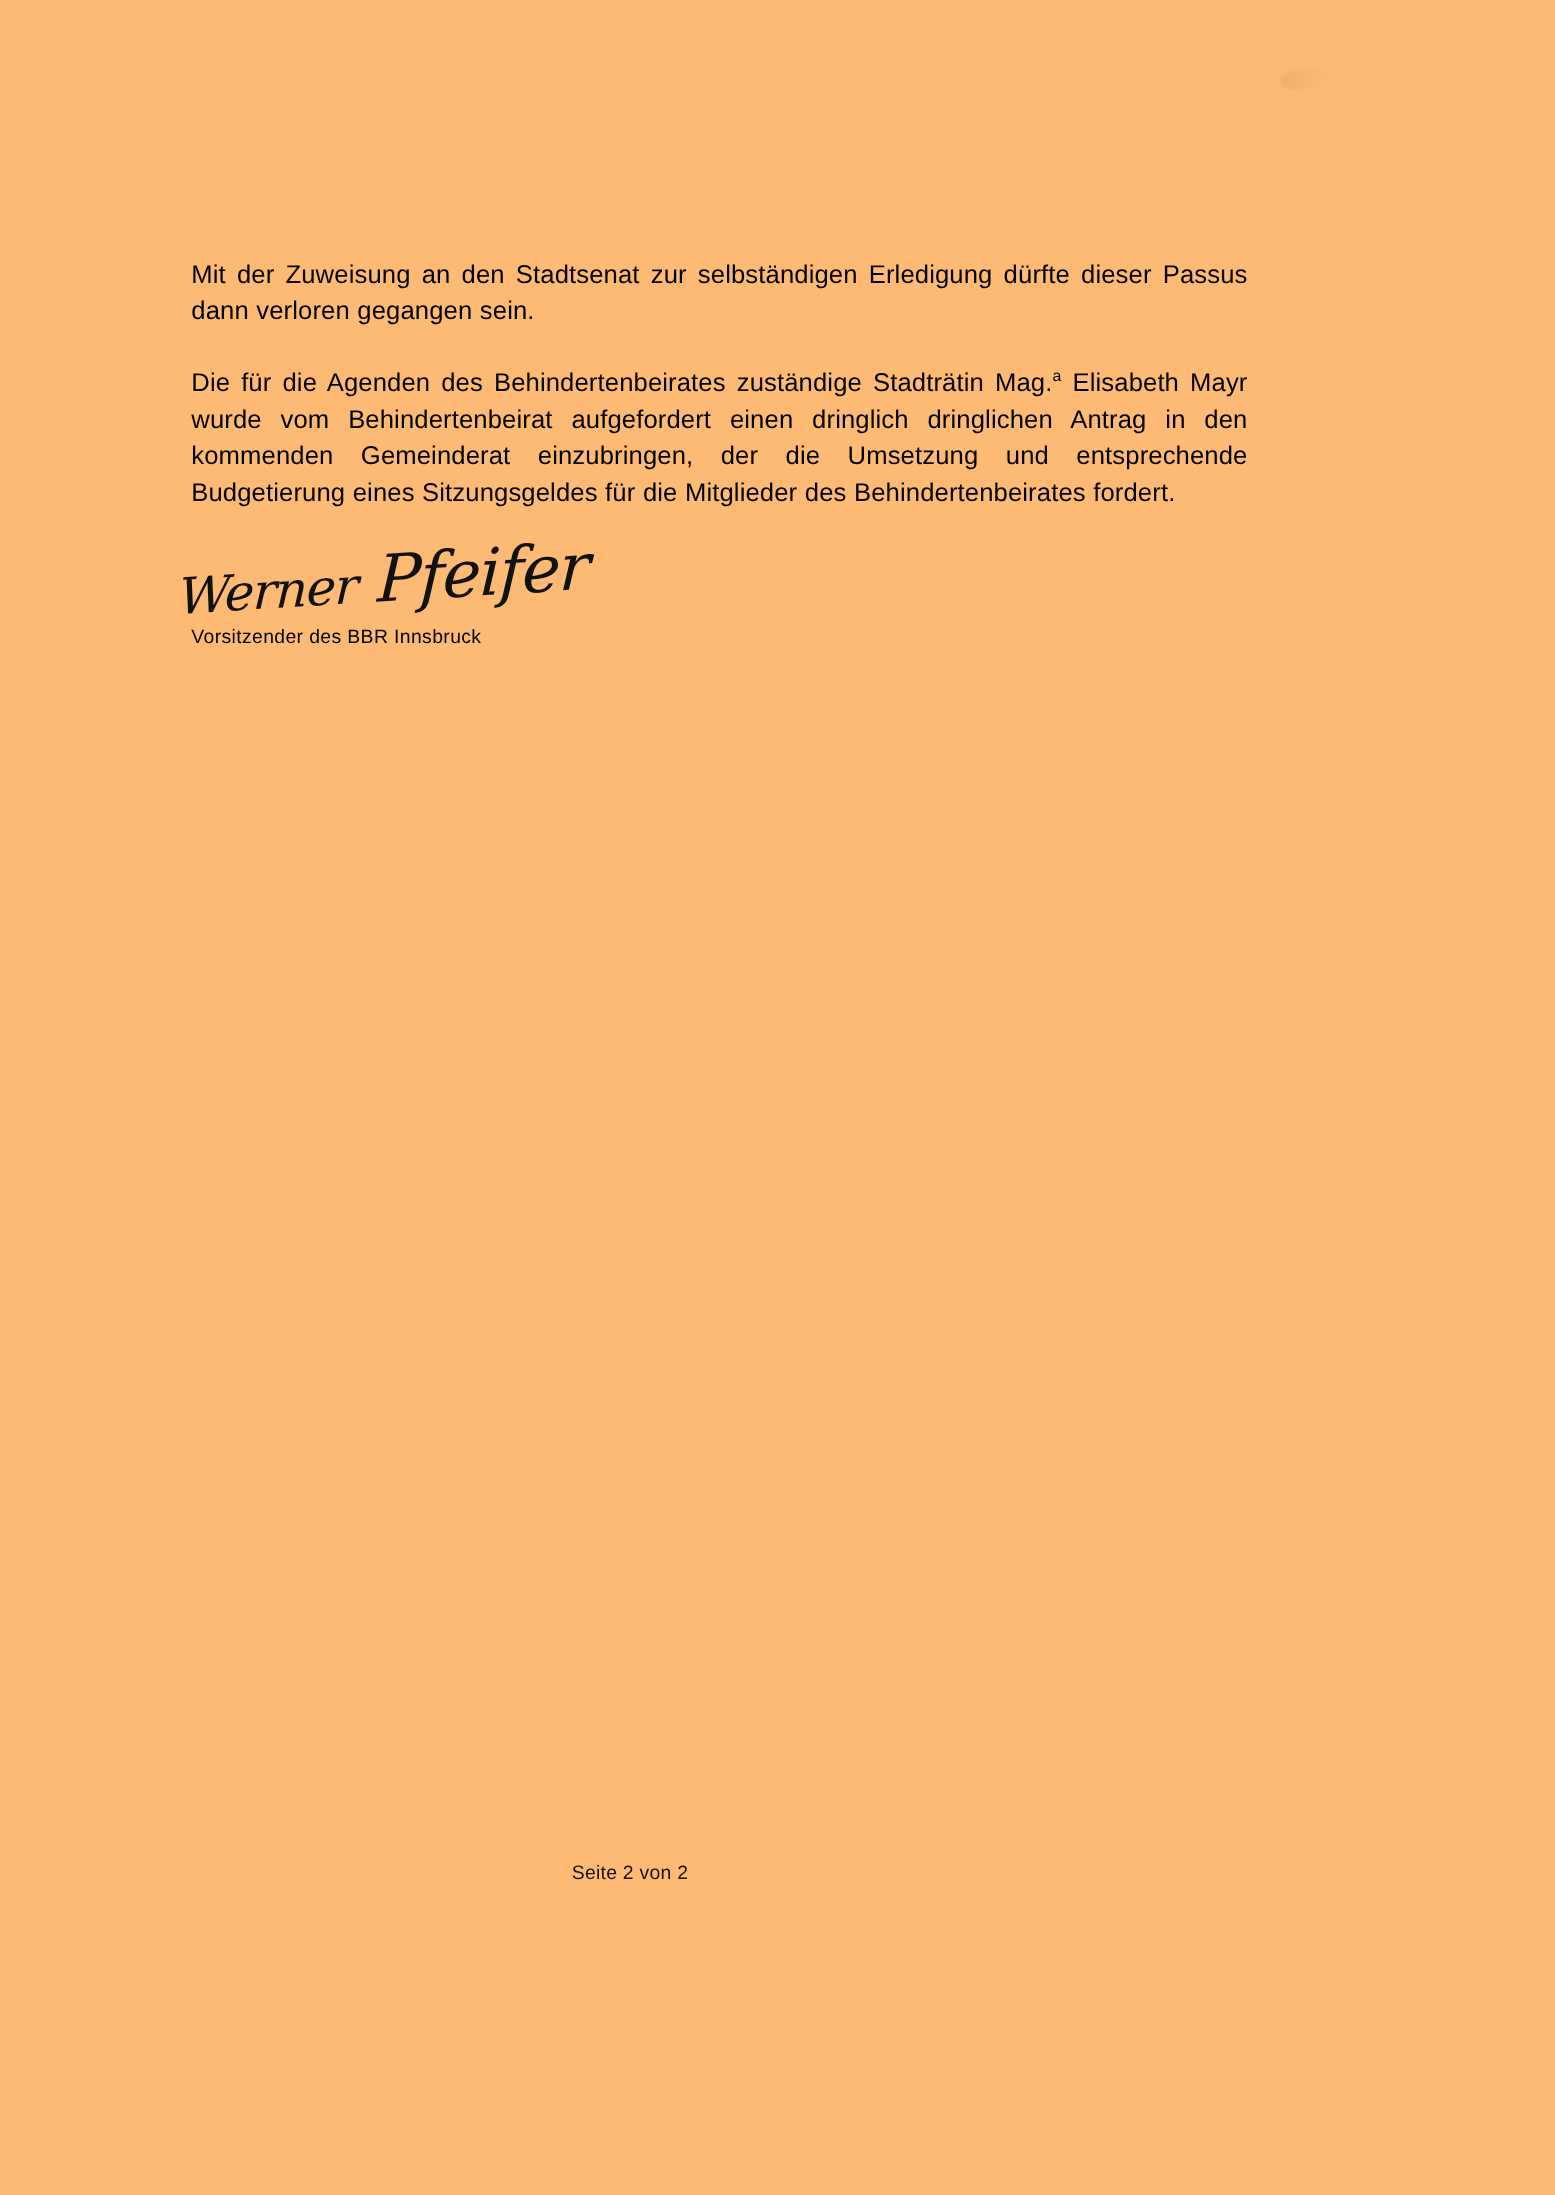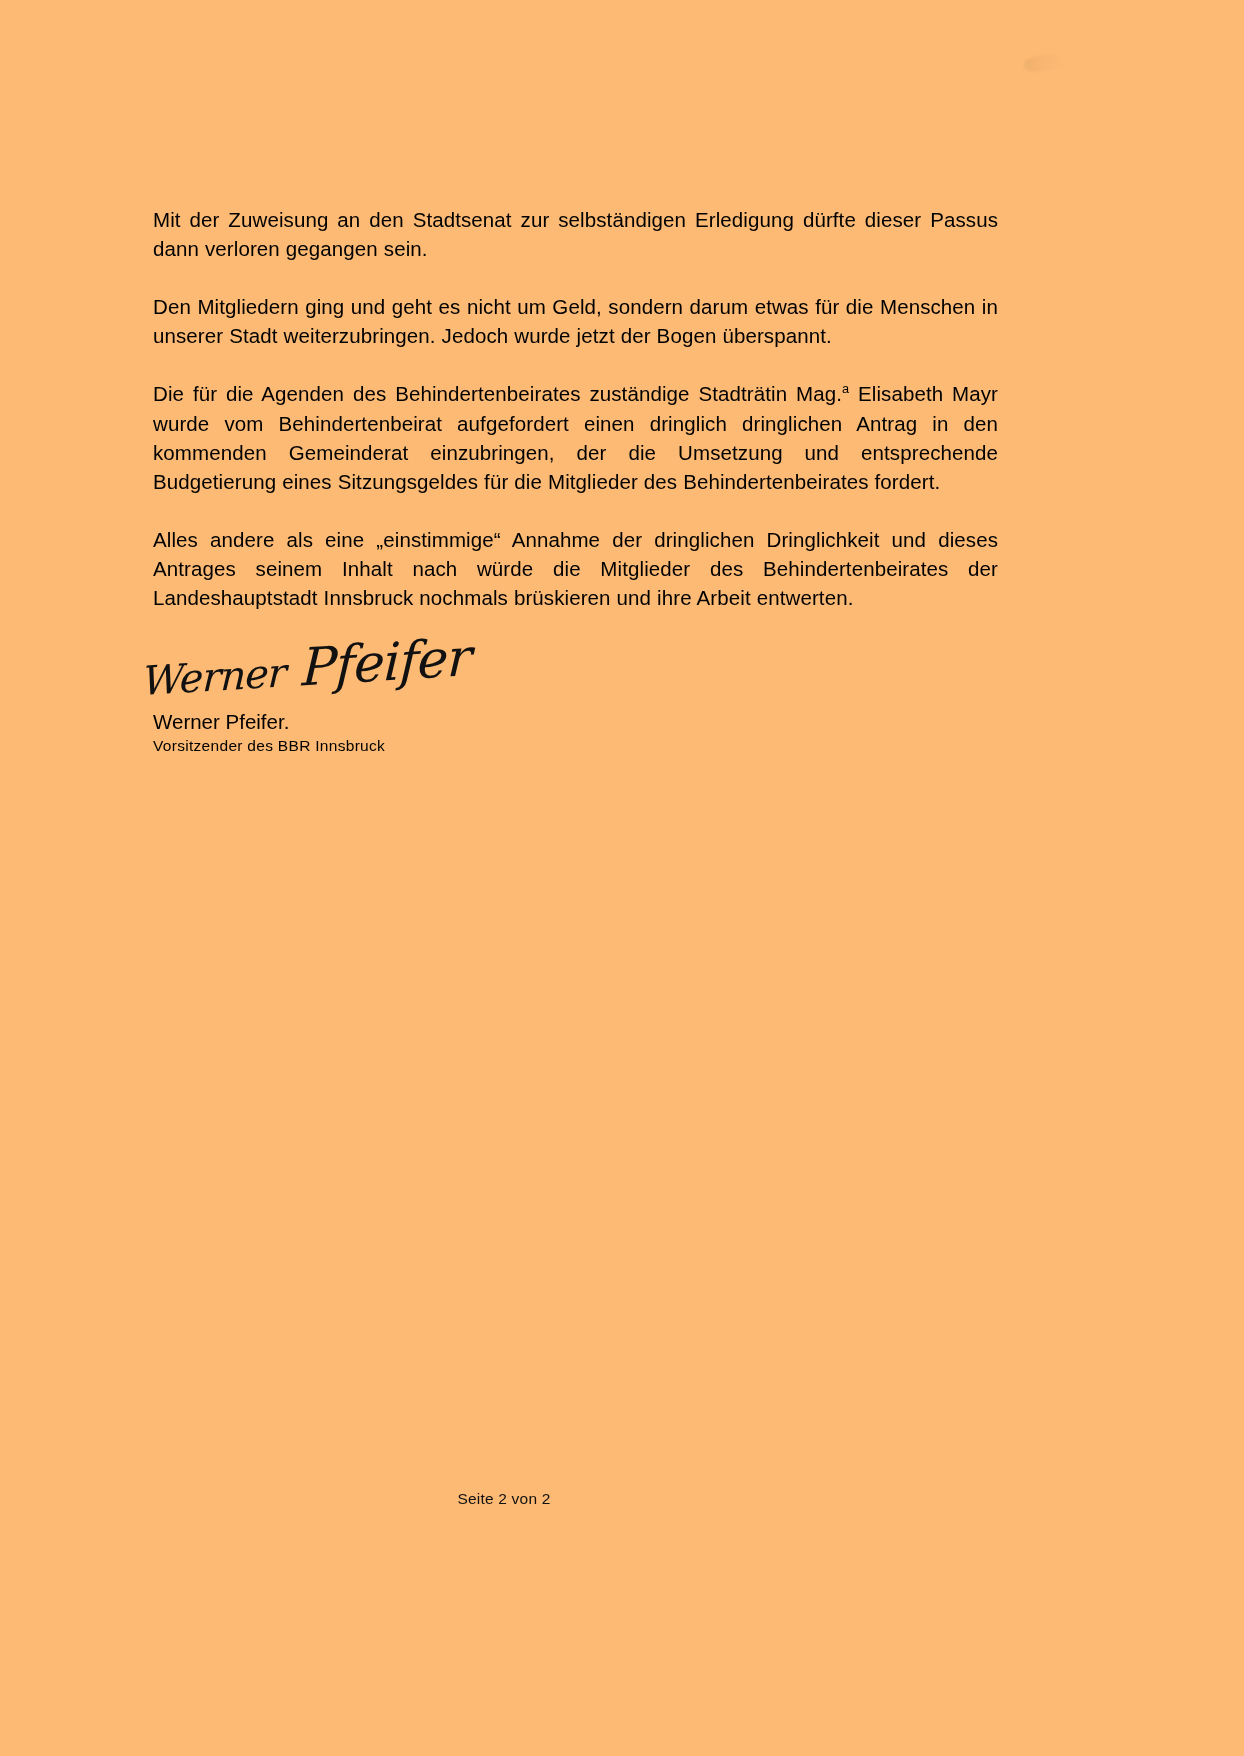--- a/index.html
+++ b/index.html
@@ -178,32 +178,29 @@
 <body>
 
 <div class="page">
 
   <div class="scan-artifact"></div>
 
   <div class="letter-body">
 
     <p class="para">Mit der Zuweisung an den Stadtsenat zur selbständigen Erledigung dürfte dieser Passus dann verloren gegangen sein.</p>
 
-    <p class="para">Den Mitgliedern ging und geht es nicht um Geld, sondern darum etwas für die Menschen in unserer Stadt weiterzubringen. Jedoch wurde jetzt der Bogen überspannt.</p>
 
     <p class="para"><span>Die für die Agenden des Behindertenbeirates zuständige Stadträtin Mag.</span><span class="sup">a</span><span> Elisabeth Mayr wurde vom Behindertenbeirat aufgefordert einen dringlich dringlichen Antrag in den kommenden Gemeinderat einzubringen, der die Umsetzung und entsprechende Budgetierung eines Sitzungsgeldes für die Mitglieder des Behindertenbeirates fordert.</span></p>
 
-    <p class="para">Alles andere als eine „einstimmige“ Annahme der dringlichen Dringlichkeit und dieses Antrages seinem Inhalt nach würde die Mitglieder des Behindertenbeirates der Landeshauptstadt Innsbruck nochmals brüskieren und ihre Arbeit entwerten.</p>
 
 
     <div class="signature-wrap">
       <div class="signature"><span class="sig-first">Werner</span><span class="sig-last">Pfeifer</span></div>
     </div>
 
-    <p class="signer-name">Werner Pfeifer.</p>
     <p class="signer-role">Vorsitzender des BBR Innsbruck</p>
 
 
   </div>
 
   <div class="footer">Seite 2 von 2</div>
 
 </div>
 
 </body></html>

